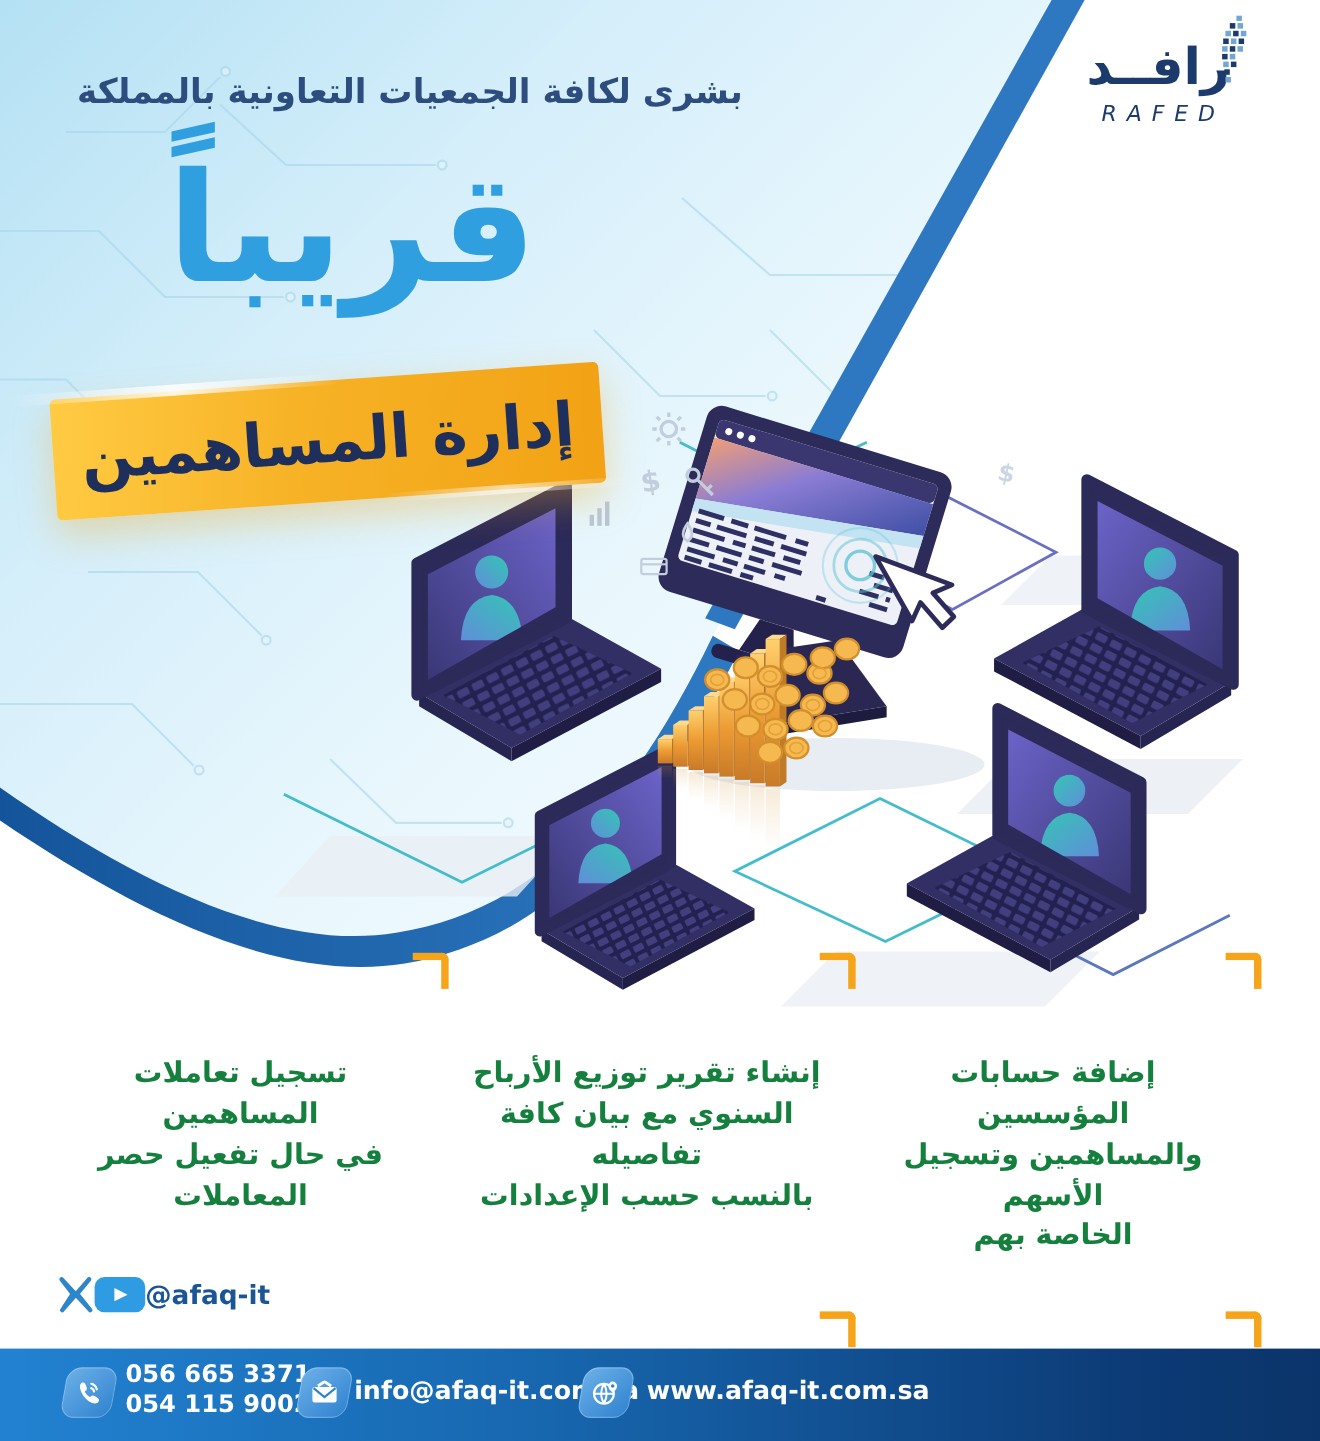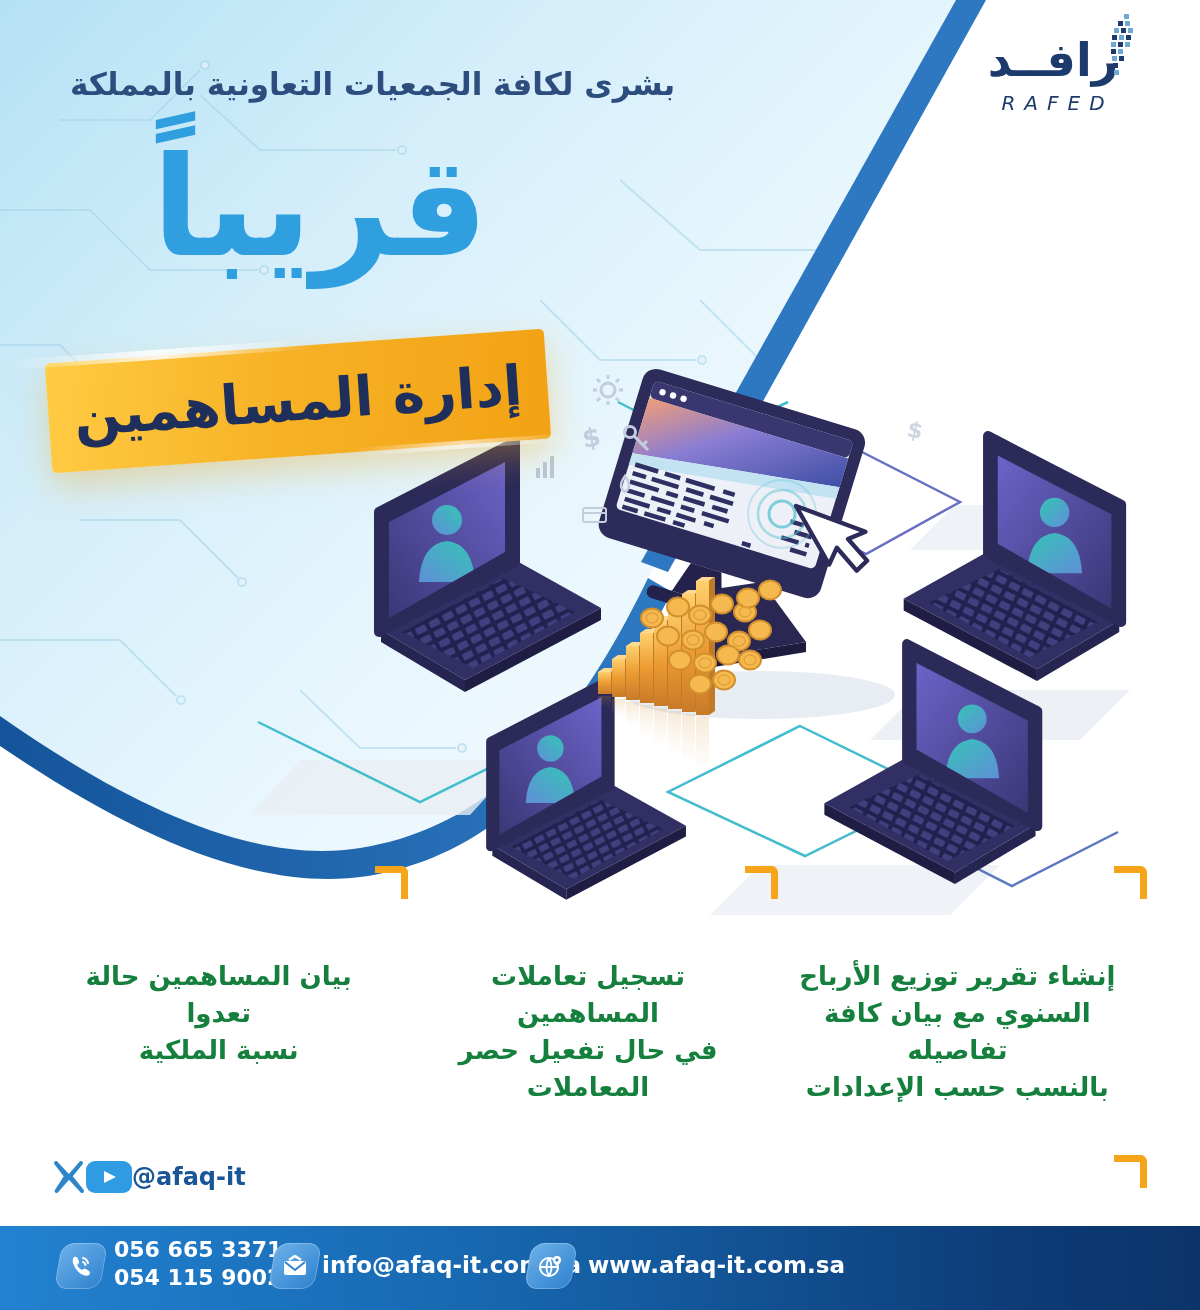--- a/index.html
+++ b/index.html
@@ -348,20 +348,26 @@
         <rect x="10" y="56" width="5" height="5" fill="#6fa8d4"></rect>
       </g>
     </svg>
     <div class="rafed-ar">رافــد</div>
     <div class="rafed-en">RAFED</div>
   </div>
 
   <div class="abs features">
     <div class="feature">
       <span class="bracket"></span>
+      <span>إضافة حسابات المؤسسين
+والمساهمين وتسجيل الأسهم
+الخاصة بهم</span>
+    </div>
+    <div class="feature">
+      <span class="bracket"></span>
       <span>إنشاء تقرير توزيع الأرباح
 السنوي مع بيان كافة تفاصيله
 بالنسب حسب الإعدادات</span>
     </div>
     <div class="feature">
       <span class="bracket"></span>
       <span>تسجيل تعاملات المساهمين
 في حال تفعيل حصر المعاملات</span>
     </div>
     <div class="feature">

